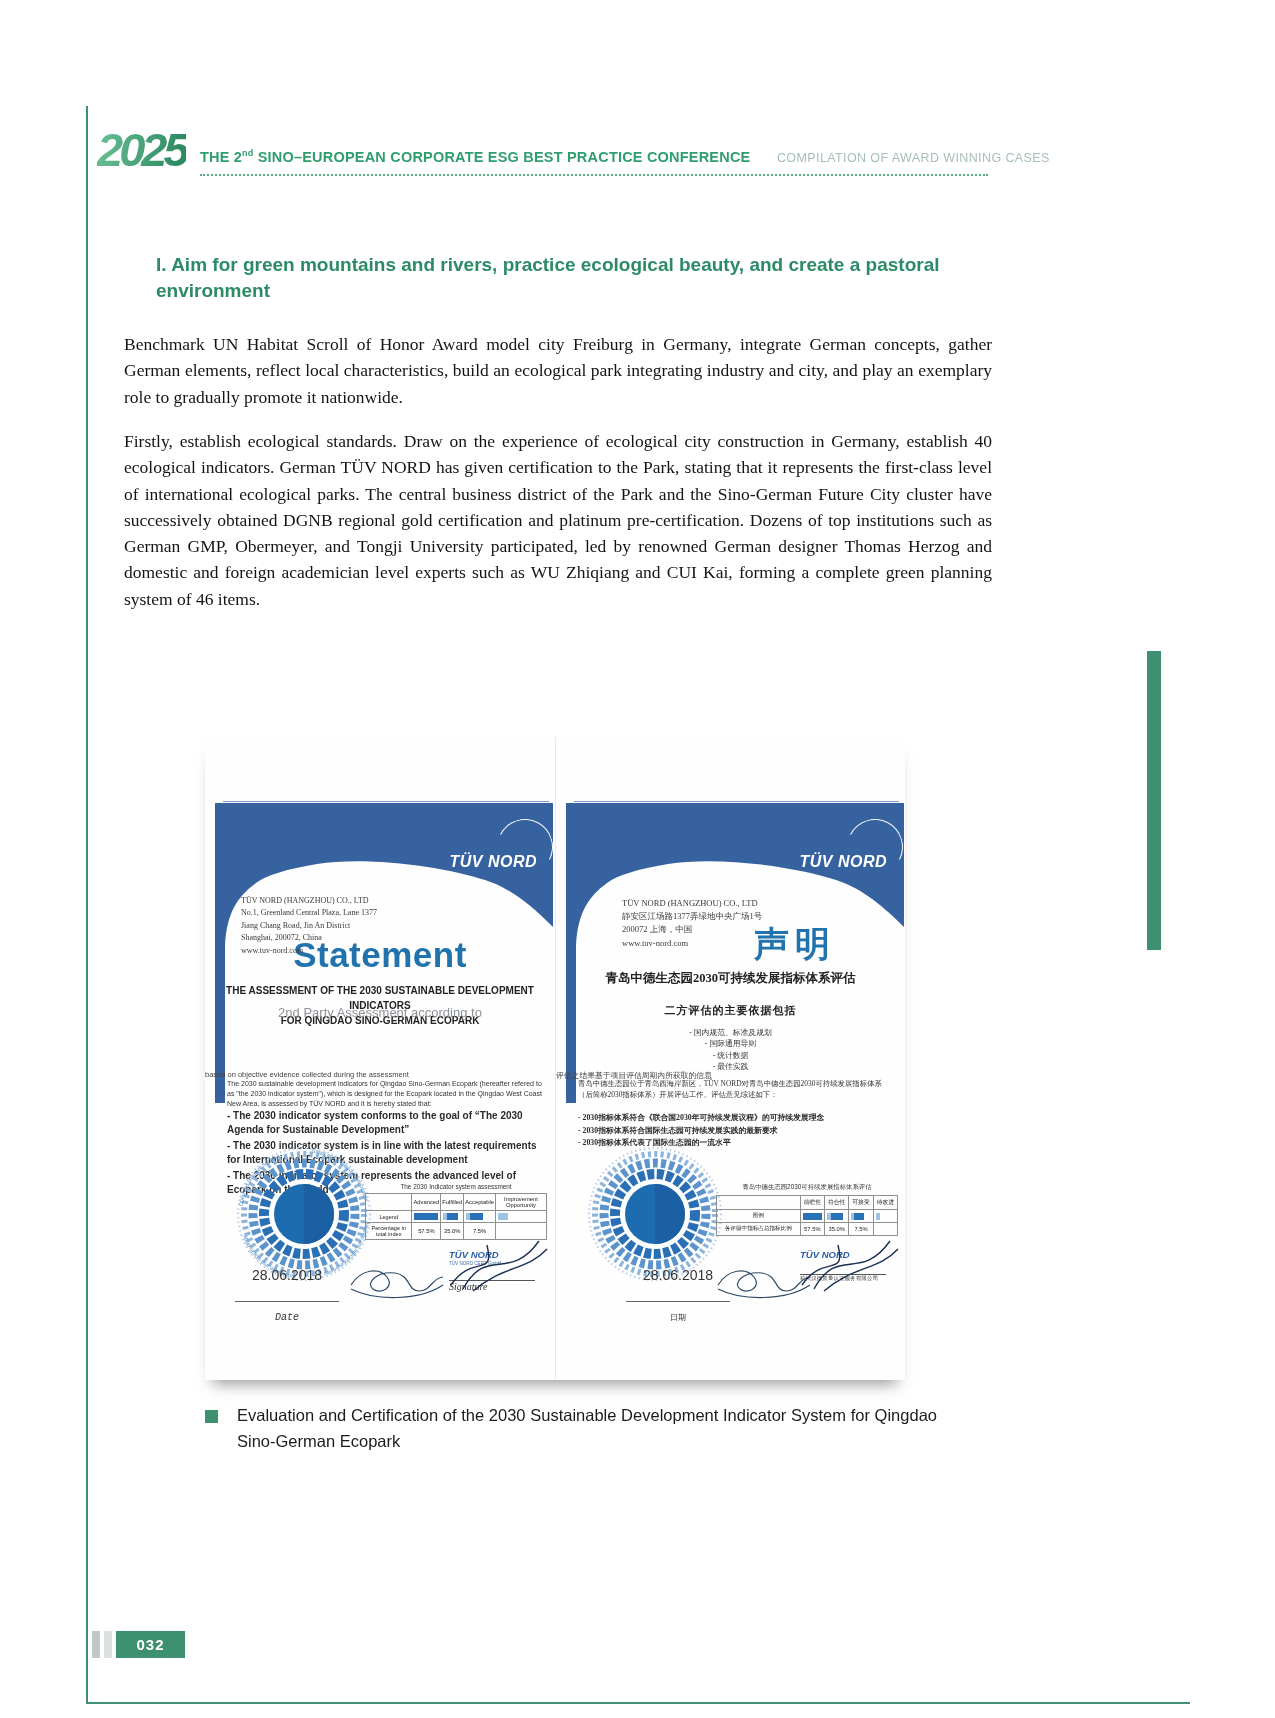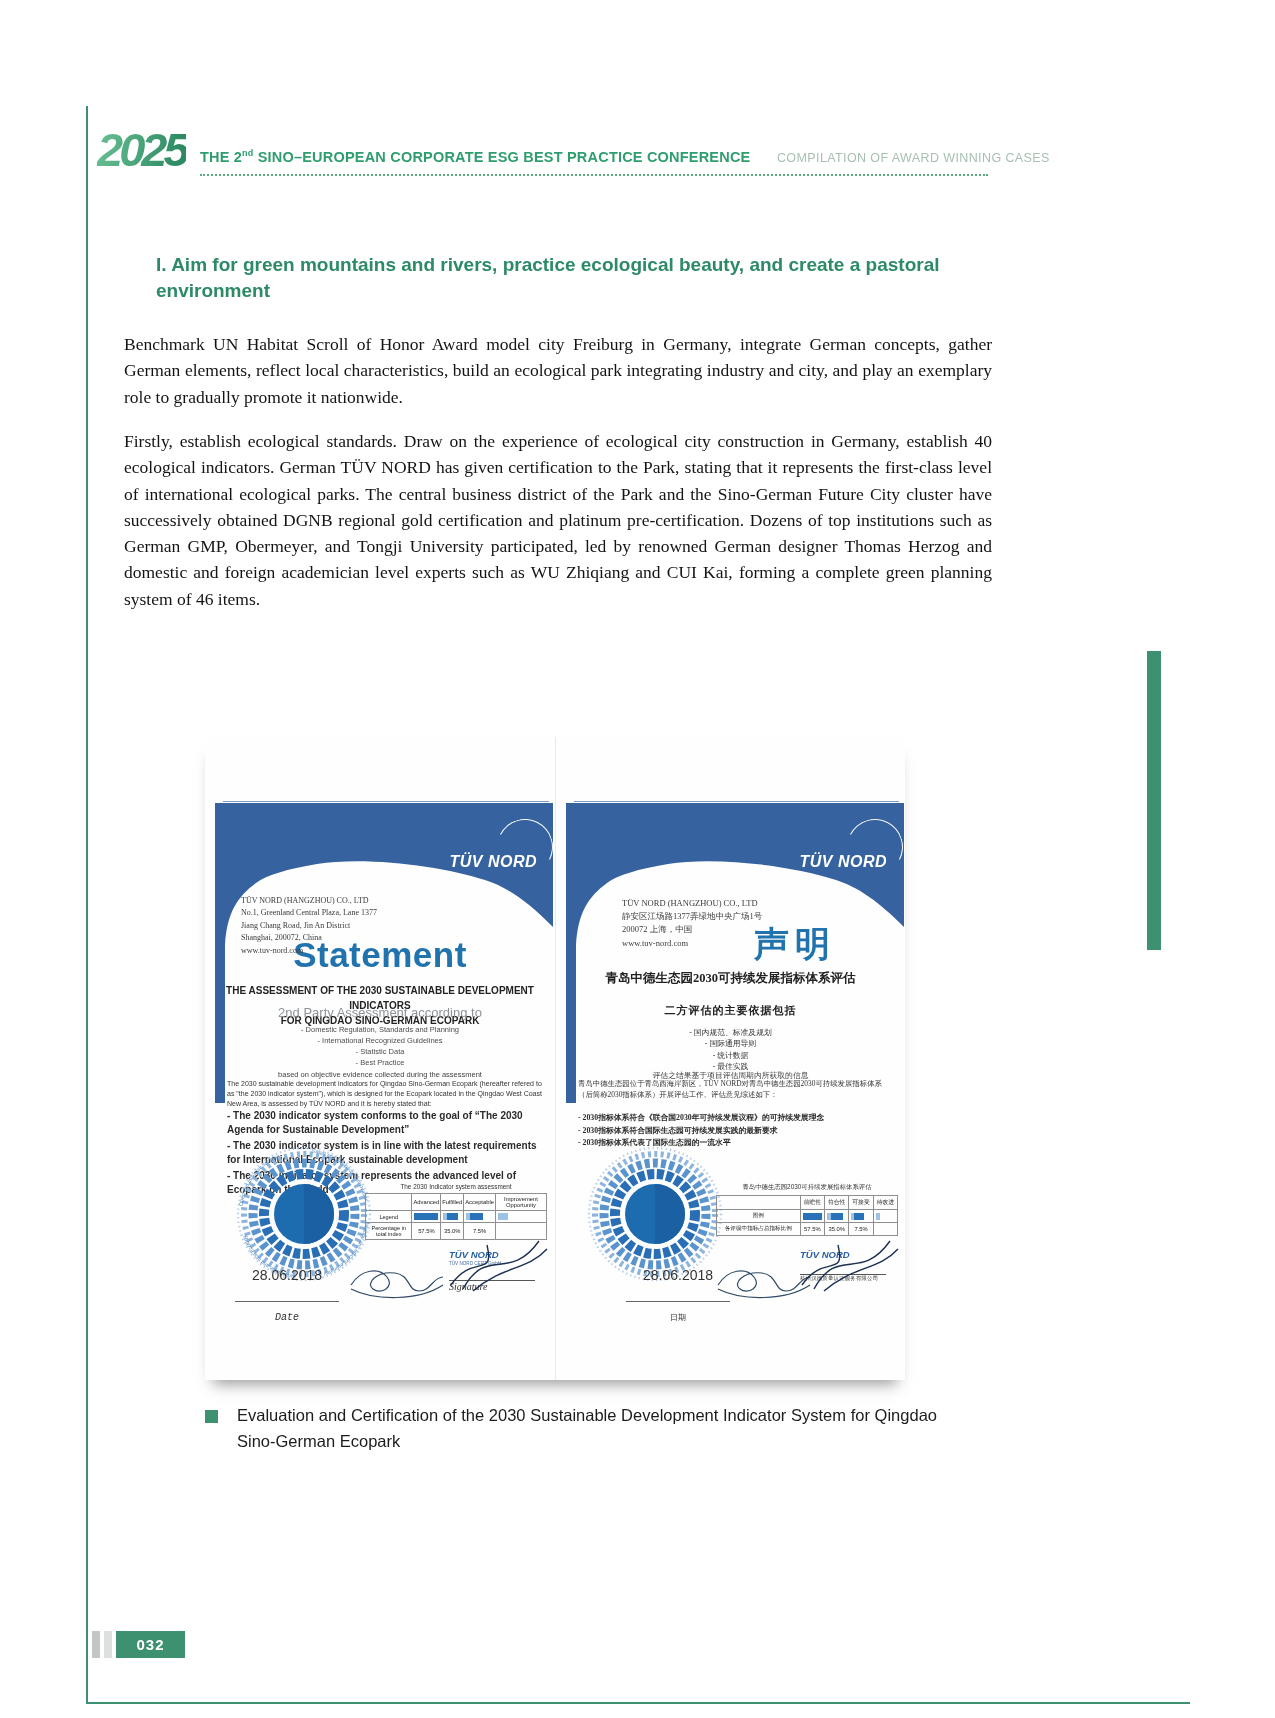--- a/index.html
+++ b/index.html
@@ -51,21 +51,21 @@
                    letter-spacing:6px; font-family:"Liberation Serif","DejaVu Serif",serif; }
   .sub1 { position:absolute; left:8px; right:8px; top:246px; text-align:center; font-size:10px; font-weight:bold;
           color:#222; line-height:1.5; }
   .cert.zh .sub1 { top:232px; font-size:12.5px; font-family:"Liberation Serif","DejaVu Serif",serif; }
   .cert.zh .sub2zh { font-size:11px; margin-top:14px; letter-spacing:1px; }
   .according-h { position:absolute; left:0; right:0; top:268px; text-align:center; font-size:13px; color:#8f9499; }
   .according { position:absolute; left:0; right:0; top:288px; text-align:center; font-size:7.5px; color:#4e4e4e;
                line-height:1.45; }
   .cert.zh .according { top:290px; font-size:7.8px; color:#333; font-family:"Liberation Serif","DejaVu Serif",serif; }
   .according div::before { content:"-  "; }
-  .based { position:absolute; left:0; right:0; top:333px; text-align:center; font-size:7.5px; color:#444; }
+  .based { position:absolute; left:0; right:0; top:333px; text-align:left; font-size:7.5px; color:#444; }
   .cert.zh .based { font-size:7.8px; font-family:"Liberation Serif","DejaVu Serif",serif; }
   .bodytext { position:absolute; left:22px; width:316px; top:342px; font-size:7px; line-height:1.42; color:#333; }
   .cert.zh .bodytext { font-size:7.4px; font-family:"Liberation Serif","DejaVu Serif",serif; }
   .statements { position:absolute; left:22px; width:318px; top:372px; font-size:10px; font-weight:bold;
                 color:#2b2b2b; line-height:1.42; }
   .cert.zh .statements { top:375px; font-size:7.8px; font-family:"Liberation Serif","DejaVu Serif",serif; }
   .statements div { margin-bottom:1.5px; }
   .statements div::before { content:"-  "; }
 
   .radial { position:absolute; left:28px; top:406px; width:142px; height:142px; }
@@ -144,26 +144,20 @@
         <div>Jiang Chang Road, Jin An District</div>
         <div>Shanghai, 200072, China</div>
         <div>www.tuv-nord.com</div>
       </div>
       <div class="cert-title-en">Statement</div>
       <div class="sub1">
         <div>THE ASSESSMENT OF THE 2030 SUSTAINABLE DEVELOPMENT INDICATORS</div>
         <div>FOR QINGDAO SINO-GERMAN ECOPARK</div>
       </div>
       <div class="according-h">2nd Party Assessment according to</div>
-      <div class="according">
-        <div>Domestic Regulation, Standards and Planning</div>
-        <div>International Recognized Guidelines</div>
-        <div>Statistic Data</div>
-        <div>Best Practice</div>
-      </div>
       <div class="based">based on objective evidence collected during the assessment</div>
       <div class="bodytext">The 2030 sustainable development indicators for Qingdao Sino-German Ecopark (hereafter refered to as "the 2030 indicator system"), which is designed for the Ecopark located in the Qingdao West Coast New Area, is assessed by TÜV NORD and it is hereby stated that:</div>
       <div class="statements">
         <div>The 2030 indicator system conforms to the goal of “The 2030 Agenda for Sustainable Development”</div>
         <div>The 2030 indicator system is in line with the latest requirements for International Ecopark sustainable development</div>
         <div>The 2030 indicator system represents the advanced level of Ecopark on the world</div>
       </div>
 
       <svg class="radial" viewBox="0 0 142 142">
         <defs>

